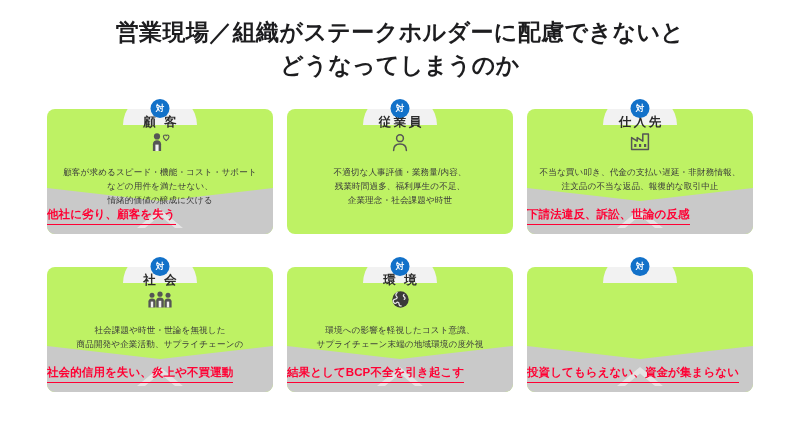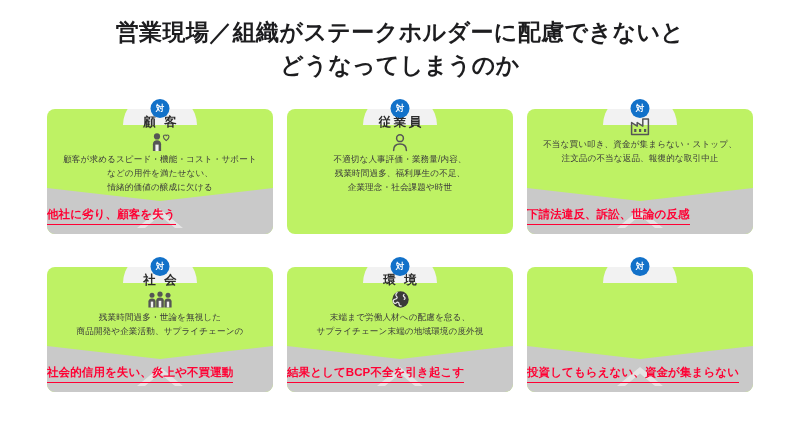--- a/index.html
+++ b/index.html
@@ -117,21 +117,21 @@
     margin-top: 1px;
     display: flex;
     align-items: center;
     justify-content: center;
   }
   .card-icon svg {
     display: block;
   }
 
   .card-desc {
-    margin-top: 0;
+    margin-top: 13px;
     color: #3a3a3a;
     font-size: 8.6px;
     line-height: 1.62;
     letter-spacing: 0.1px;
   }
   .card-desc .dline { display: block; white-space: nowrap; }
 
   
   .card-footer {
     position: absolute;
@@ -236,30 +236,31 @@
 
       </div>
     </div>
 
     <div class="card">
       <div class="card-badge">対</div>
       <div class="card-body">
         <div class="card-hump"></div>
 
         <div class="card-content">
+          <div class="card-title">仕入先</div>
           <div class="card-icon">
             <svg width="20" height="19" viewBox="0 0 20 19">
               <path d="M1.6 17.6 V5.6 L7.2 9.1 V5.6 L12.8 9.1 V2.0 H18.4 V17.6 Z" fill="none" stroke="#555555" stroke-width="1.5" stroke-linejoin="round"></path>
               <rect x="4.2" y="12.0" width="2.2" height="3.0" fill="#555555"></rect>
               <rect x="9.0" y="12.0" width="2.2" height="3.0" fill="#555555"></rect>
               <rect x="14.0" y="12.0" width="2.2" height="3.0" fill="#555555"></rect>
             </svg>
           </div>
           <div class="card-desc">
-            <span class="dline">不当な買い叩き、資金が集まらない・ストップ、</span>
+            <span class="dline">不当な買い叩き、代金の支払い遅延・非財務情報、</span>
             <span class="dline">注文品の不当な返品、報復的な取引中止</span>
           </div>
         </div>
 
         <div class="card-footer">
           <svg class="footer-shape" viewBox="0 0 226 46" preserveAspectRatio="none">
             <path d="M0 0 L113 13 L226 0 L226 46 L0 46 Z" fill="#c9c9c9"></path>
             <path d="M113 21 L136 40 L128 40 L113 27.5 L98 40 L90 40 Z" fill="#ffffff" opacity="0.5"></path>
           </svg>
           <div class="footer-label">
@@ -283,21 +284,21 @@
               <circle cx="13.0" cy="4.2" r="2.6" fill="#555555"></circle>
               <path d="M9.2 17.4 V10.6 C9.2 8.5 10.9 7.4 13.0 7.4 C15.1 7.4 16.8 8.5 16.8 10.6 V17.4 Z" fill="#555555"></path>
               <circle cx="21.0" cy="5.2" r="2.5" fill="#555555"></circle>
               <path d="M17.4 17.4 V11.4 C17.4 9.4 19.0 8.4 21.0 8.4 C23.0 8.4 24.6 9.4 24.6 11.4 V17.4 Z" fill="#555555"></path>
               <rect x="3.8" y="11.6" width="2.4" height="5.8" fill="#f2f2f2"></rect>
               <rect x="11.7" y="10.8" width="2.6" height="6.6" fill="#f2f2f2"></rect>
               <rect x="19.8" y="11.6" width="2.4" height="5.8" fill="#f2f2f2"></rect>
             </svg>
           </div>
           <div class="card-desc">
-            <span class="dline">残業時間過多・世論を無視した</span>
+            <span class="dline">社会課題や時世・世論を無視した</span>
             <span class="dline">商品開発や企業活動、サプライチェーンの</span>
           </div>
         </div>
 
         <div class="card-footer">
           <svg class="footer-shape" viewBox="0 0 226 46" preserveAspectRatio="none">
             <path d="M0 0 L113 13 L226 0 L226 46 L0 46 Z" fill="#c9c9c9"></path>
             <path d="M113 21 L136 40 L128 40 L113 27.5 L98 40 L90 40 Z" fill="#ffffff" opacity="0.5"></path>
           </svg>
           <div class="footer-label">
@@ -315,21 +316,21 @@
         <div class="card-content">
           <div class="card-title">環 境</div>
           <div class="card-icon">
             <svg width="19" height="19" viewBox="0 0 19 19">
               <circle cx="9.5" cy="9.5" r="8.2" fill="#3a3a3a"></circle>
               <path d="M6.2 2.6 C4.6 3.8 4.4 5.6 5.6 6.4 C6.9 7.3 6.0 9.0 4.2 9.2 C2.6 9.4 1.9 10.6 2.4 12.0 C2.9 13.4 4.6 13.8 5.4 12.8 C6.3 11.7 8.0 12.2 8.0 13.8 C8.0 15.2 9.0 16.2 10.2 15.9" fill="none" stroke="#e8e8e8" stroke-width="1.25" stroke-linecap="round"></path>
               <path d="M13.0 4.4 C12.0 5.2 12.2 6.4 13.2 6.9 C14.3 7.5 14.4 9.0 13.2 9.4" fill="none" stroke="#e8e8e8" stroke-width="1.25" stroke-linecap="round"></path>
             </svg>
           </div>
           <div class="card-desc">
-            <span class="dline">末端まで労働人材への配慮を怠る、</span>
+            <span class="dline">環境への影響を軽視したコスト意識、</span>
             <span class="dline">サプライチェーン末端の地域環境の度外視</span>
           </div>
         </div>
 
         <div class="card-footer">
           <svg class="footer-shape" viewBox="0 0 226 46" preserveAspectRatio="none">
             <path d="M0 0 L113 13 L226 0 L226 46 L0 46 Z" fill="#c9c9c9"></path>
             <path d="M113 21 L136 40 L128 40 L113 27.5 L98 40 L90 40 Z" fill="#ffffff" opacity="0.5"></path>
           </svg>
           <div class="footer-label">

